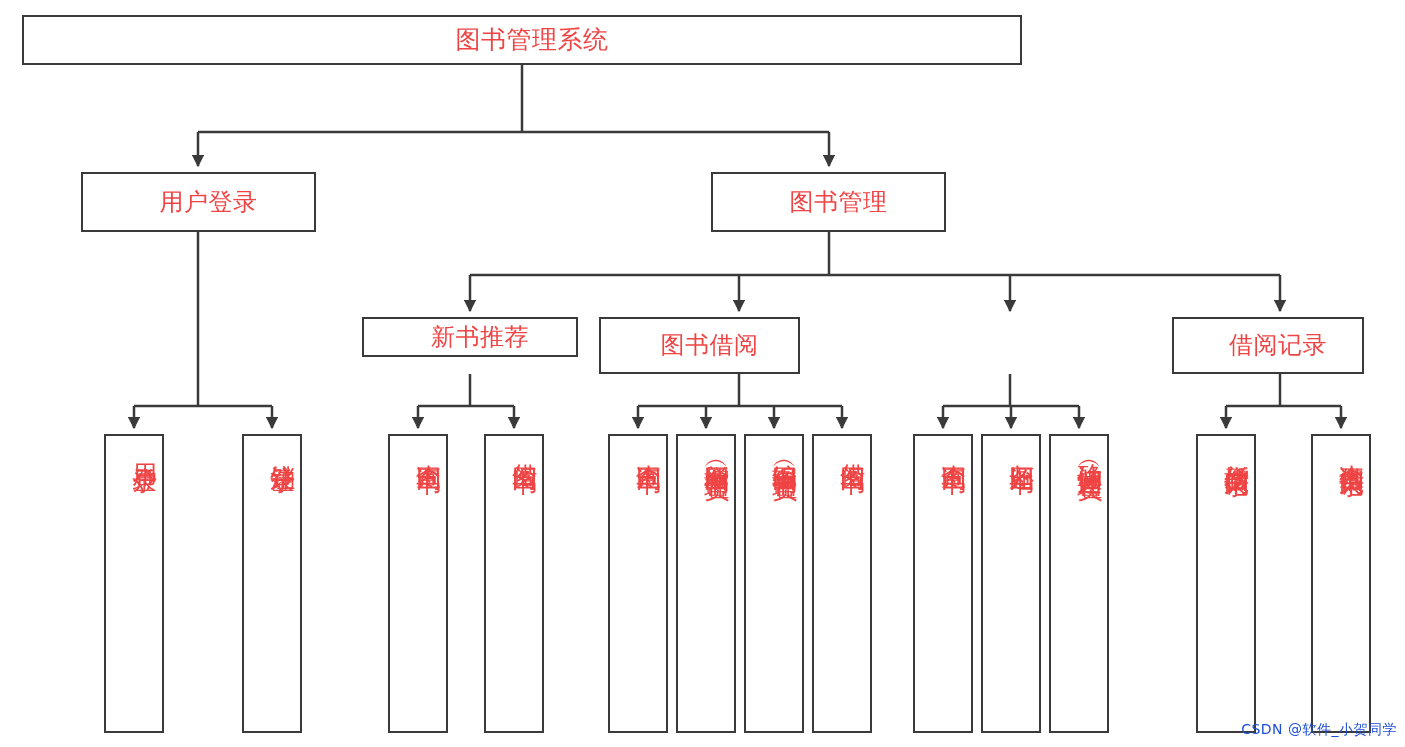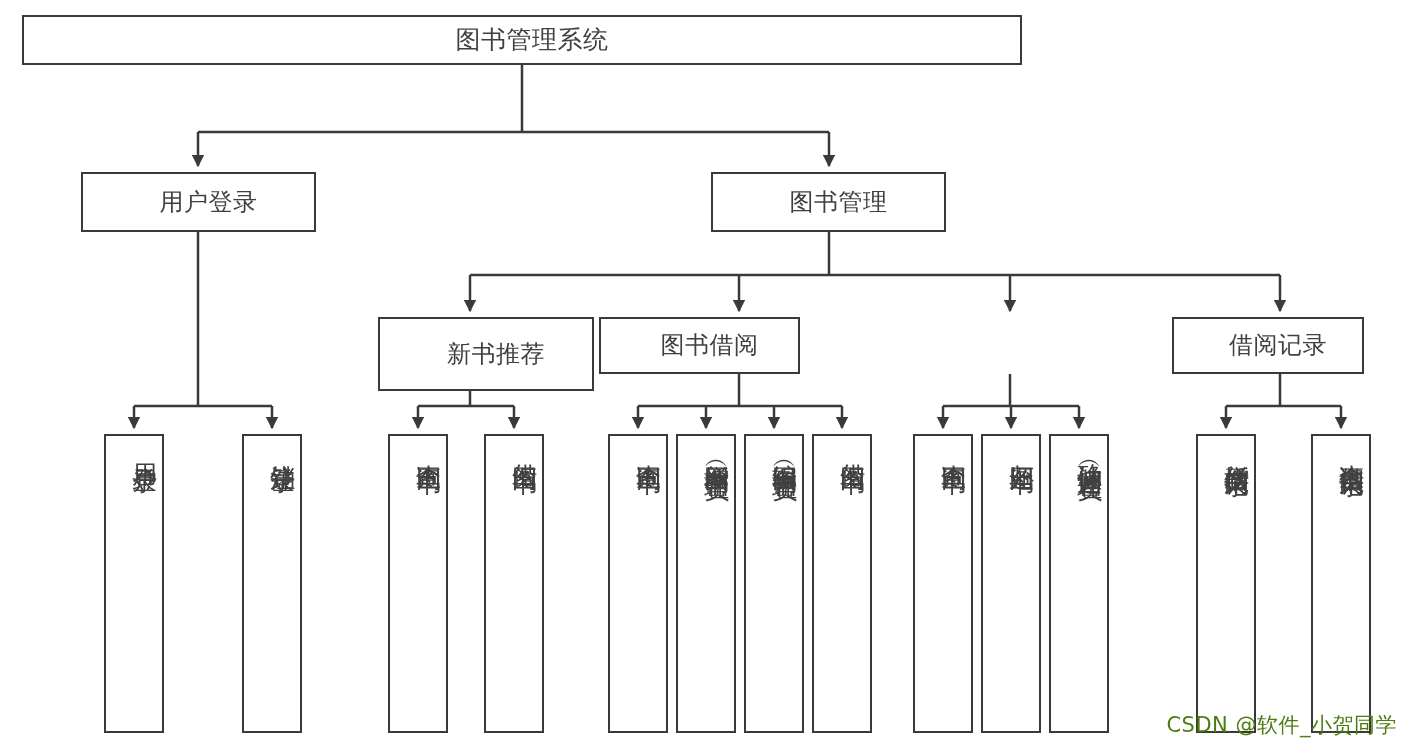--- a/index.html
+++ b/index.html
@@ -27,21 +27,21 @@
   }
   .node {
     position: absolute;
     box-sizing: border-box;
     border: 2px solid #3a3a3a;
     background: #ffffff;
     display: flex;
     align-items: center;
     justify-content: center;
     text-align: center;
-    color: #404040;
+    color: #ef4444;
     padding-left: 20px;
   }
   .node .label {
     display: block;
     line-height: 1.28;
     letter-spacing: 0.5px;
   }
   .node.horiz .label {
     font-size: 24px;
   }
@@ -58,22 +58,22 @@
     text-orientation: upright;
     font-size: 25px;
     line-height: 1.05;
     letter-spacing: 2px;
     white-space: nowrap;
   }
   .watermark {
     position: absolute;
     right: 8px;
     bottom: 8px;
-    font-size: 21px;
-    color: #4d7c0f;
+    font-size: 14px;
+    color: #1d4ed8;
     letter-spacing: 0.5px;
     user-select: none;
   }
 </style>
 </head>
 <body>
 
 <div id="canvas">
 
   <svg id="edges" viewBox="0 0 1405 747" xmlns="http://www.w3.org/2000/svg">
@@ -130,21 +130,21 @@
     <span class="label">图书管理系统</span>
   </div>
 
   <div class="node horiz" style="left:81px; top:172px; width:235px; height:60px;">
     <span class="label">用户登录</span>
   </div>
   <div class="node horiz" style="left:711px; top:172px; width:235px; height:60px;">
     <span class="label">图书管理</span>
   </div>
 
-  <div class="node horiz" style="left:378px; top:317px; width:216px; height:74px;">
+  <div class="node horiz" style="left:362px; top:317px; width:216px; height:40px;">
     <span class="label">新书推荐</span>
   </div>
   <div class="node horiz" style="left:599px; top:317px; width:201px; height:57px;">
     <span class="label">图书借阅</span>
   </div>
   <div class="node horiz" style="left:1172px; top:317px; width:192px; height:57px;">
     <span class="label">借阅记录</span>
   </div>
 
   <div class="node vert" style="left:104px; top:434px; width:60px; height:299px;">

